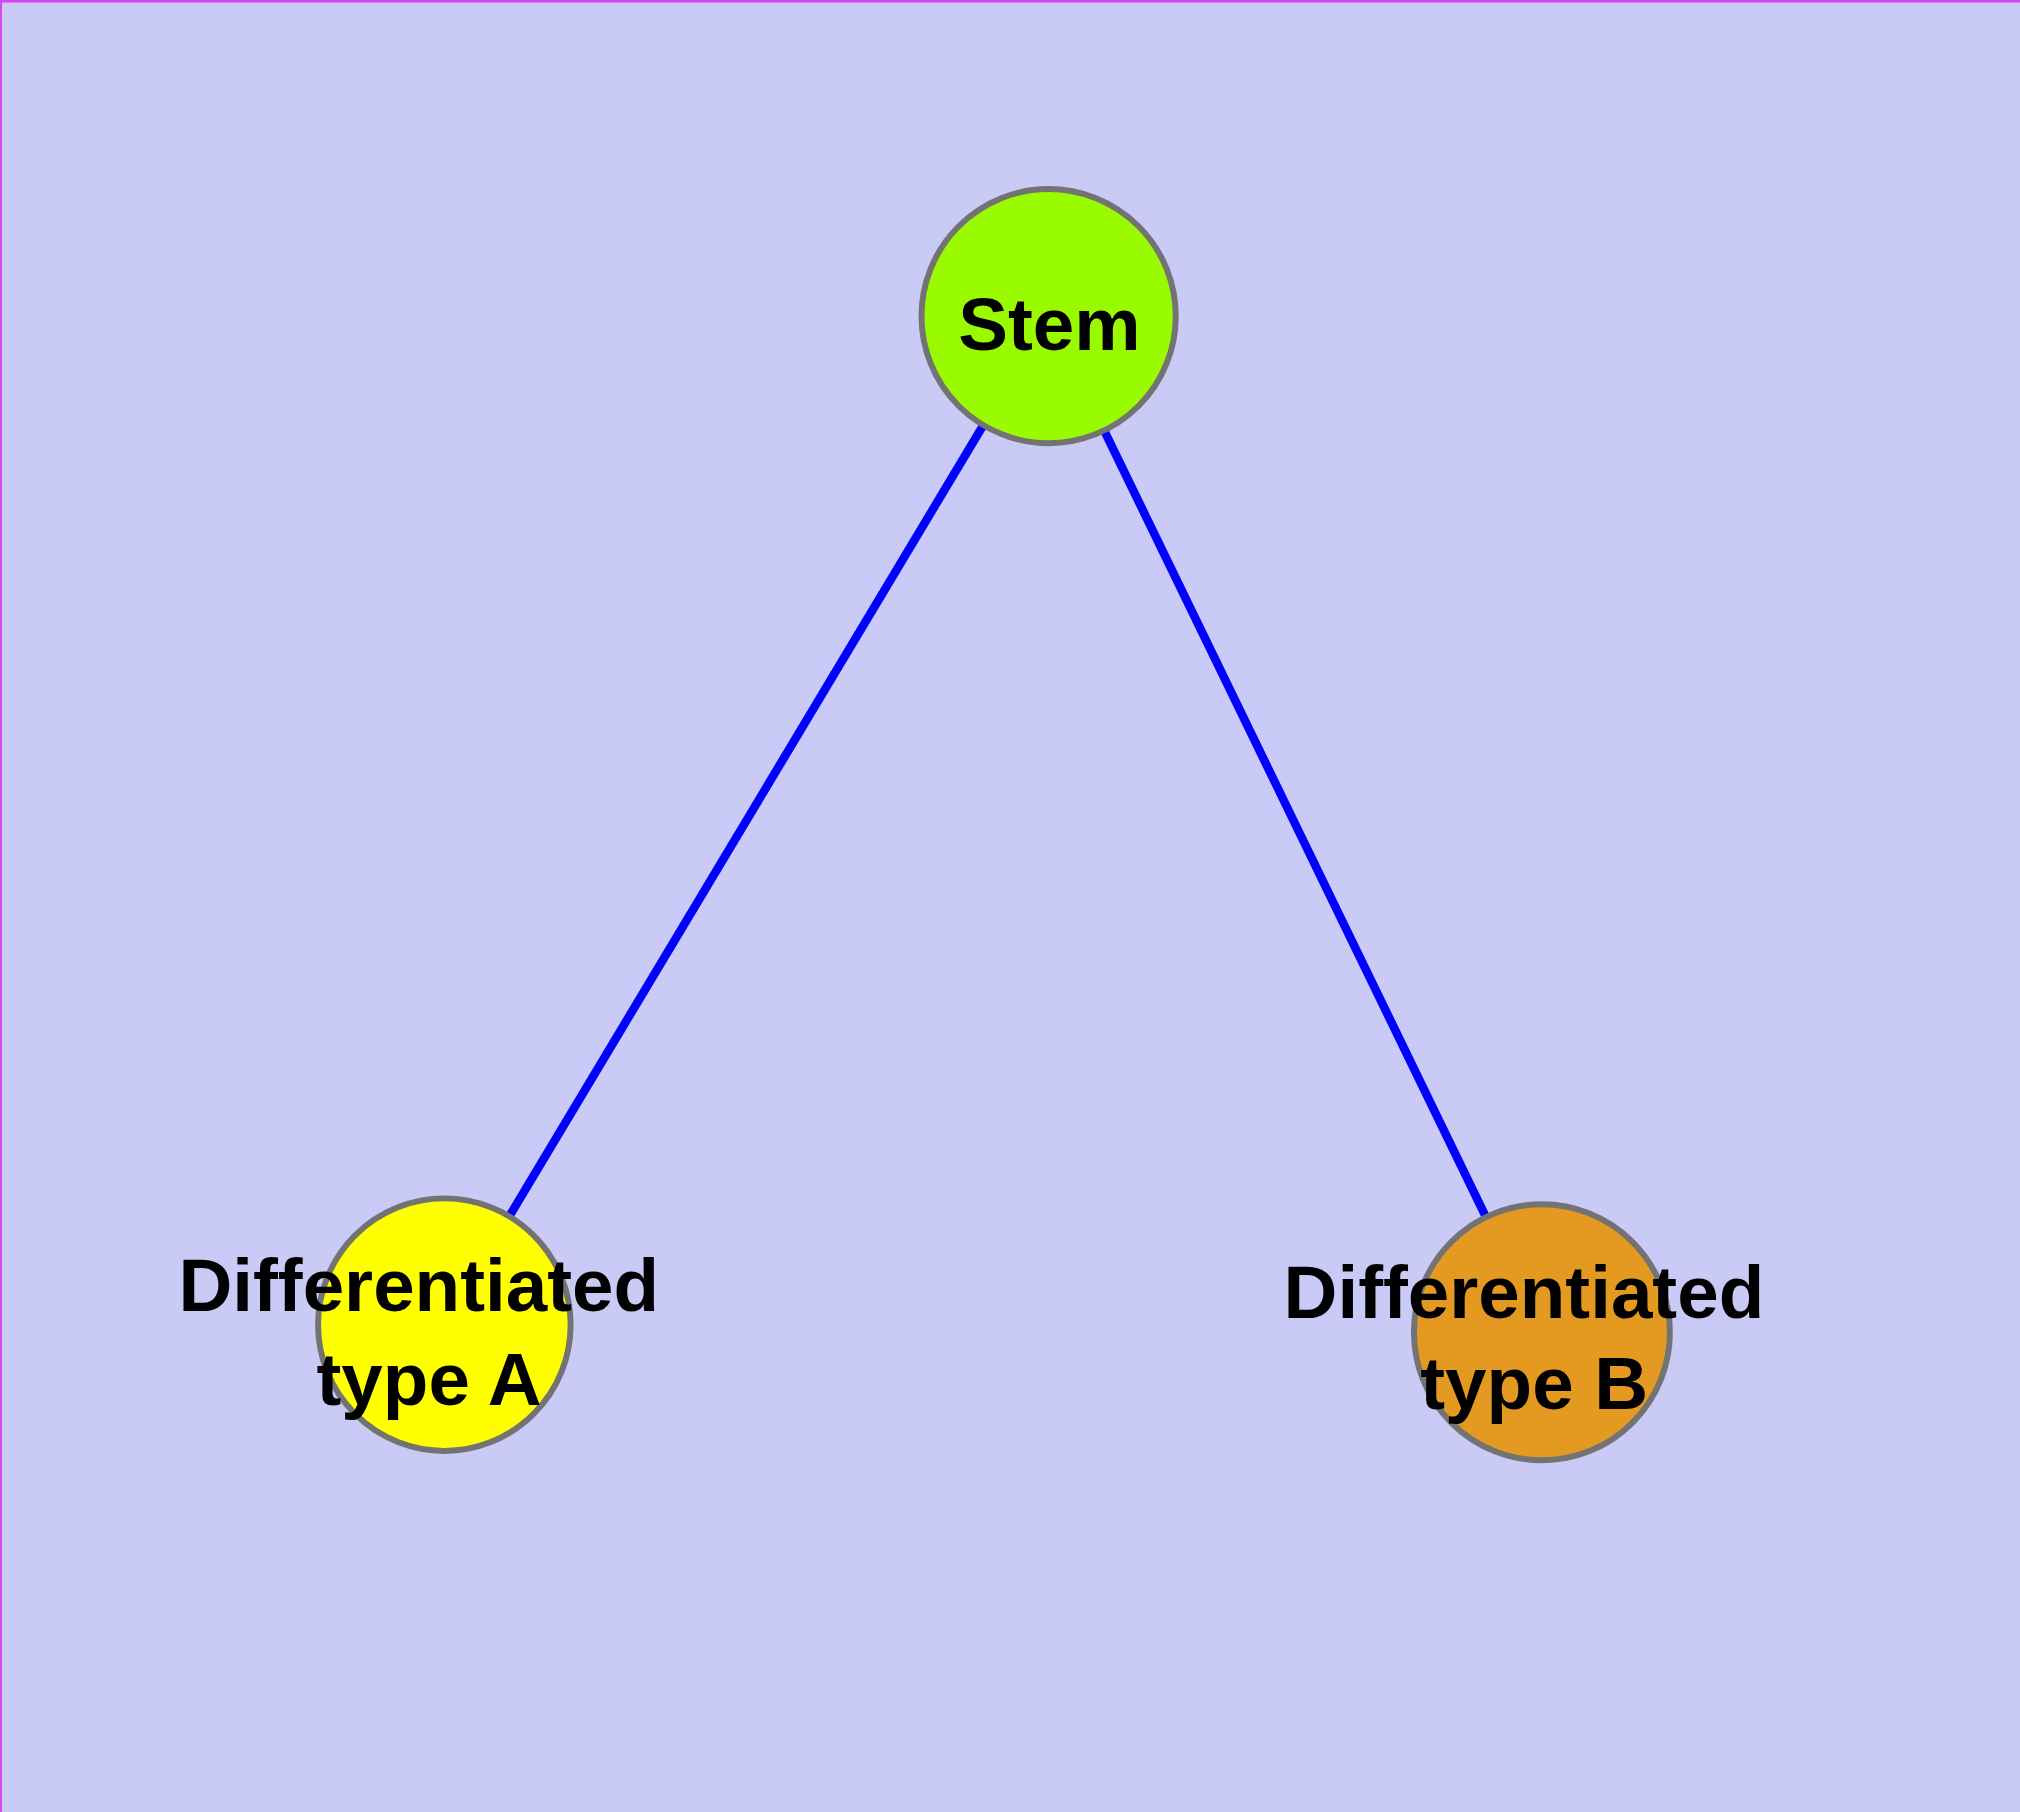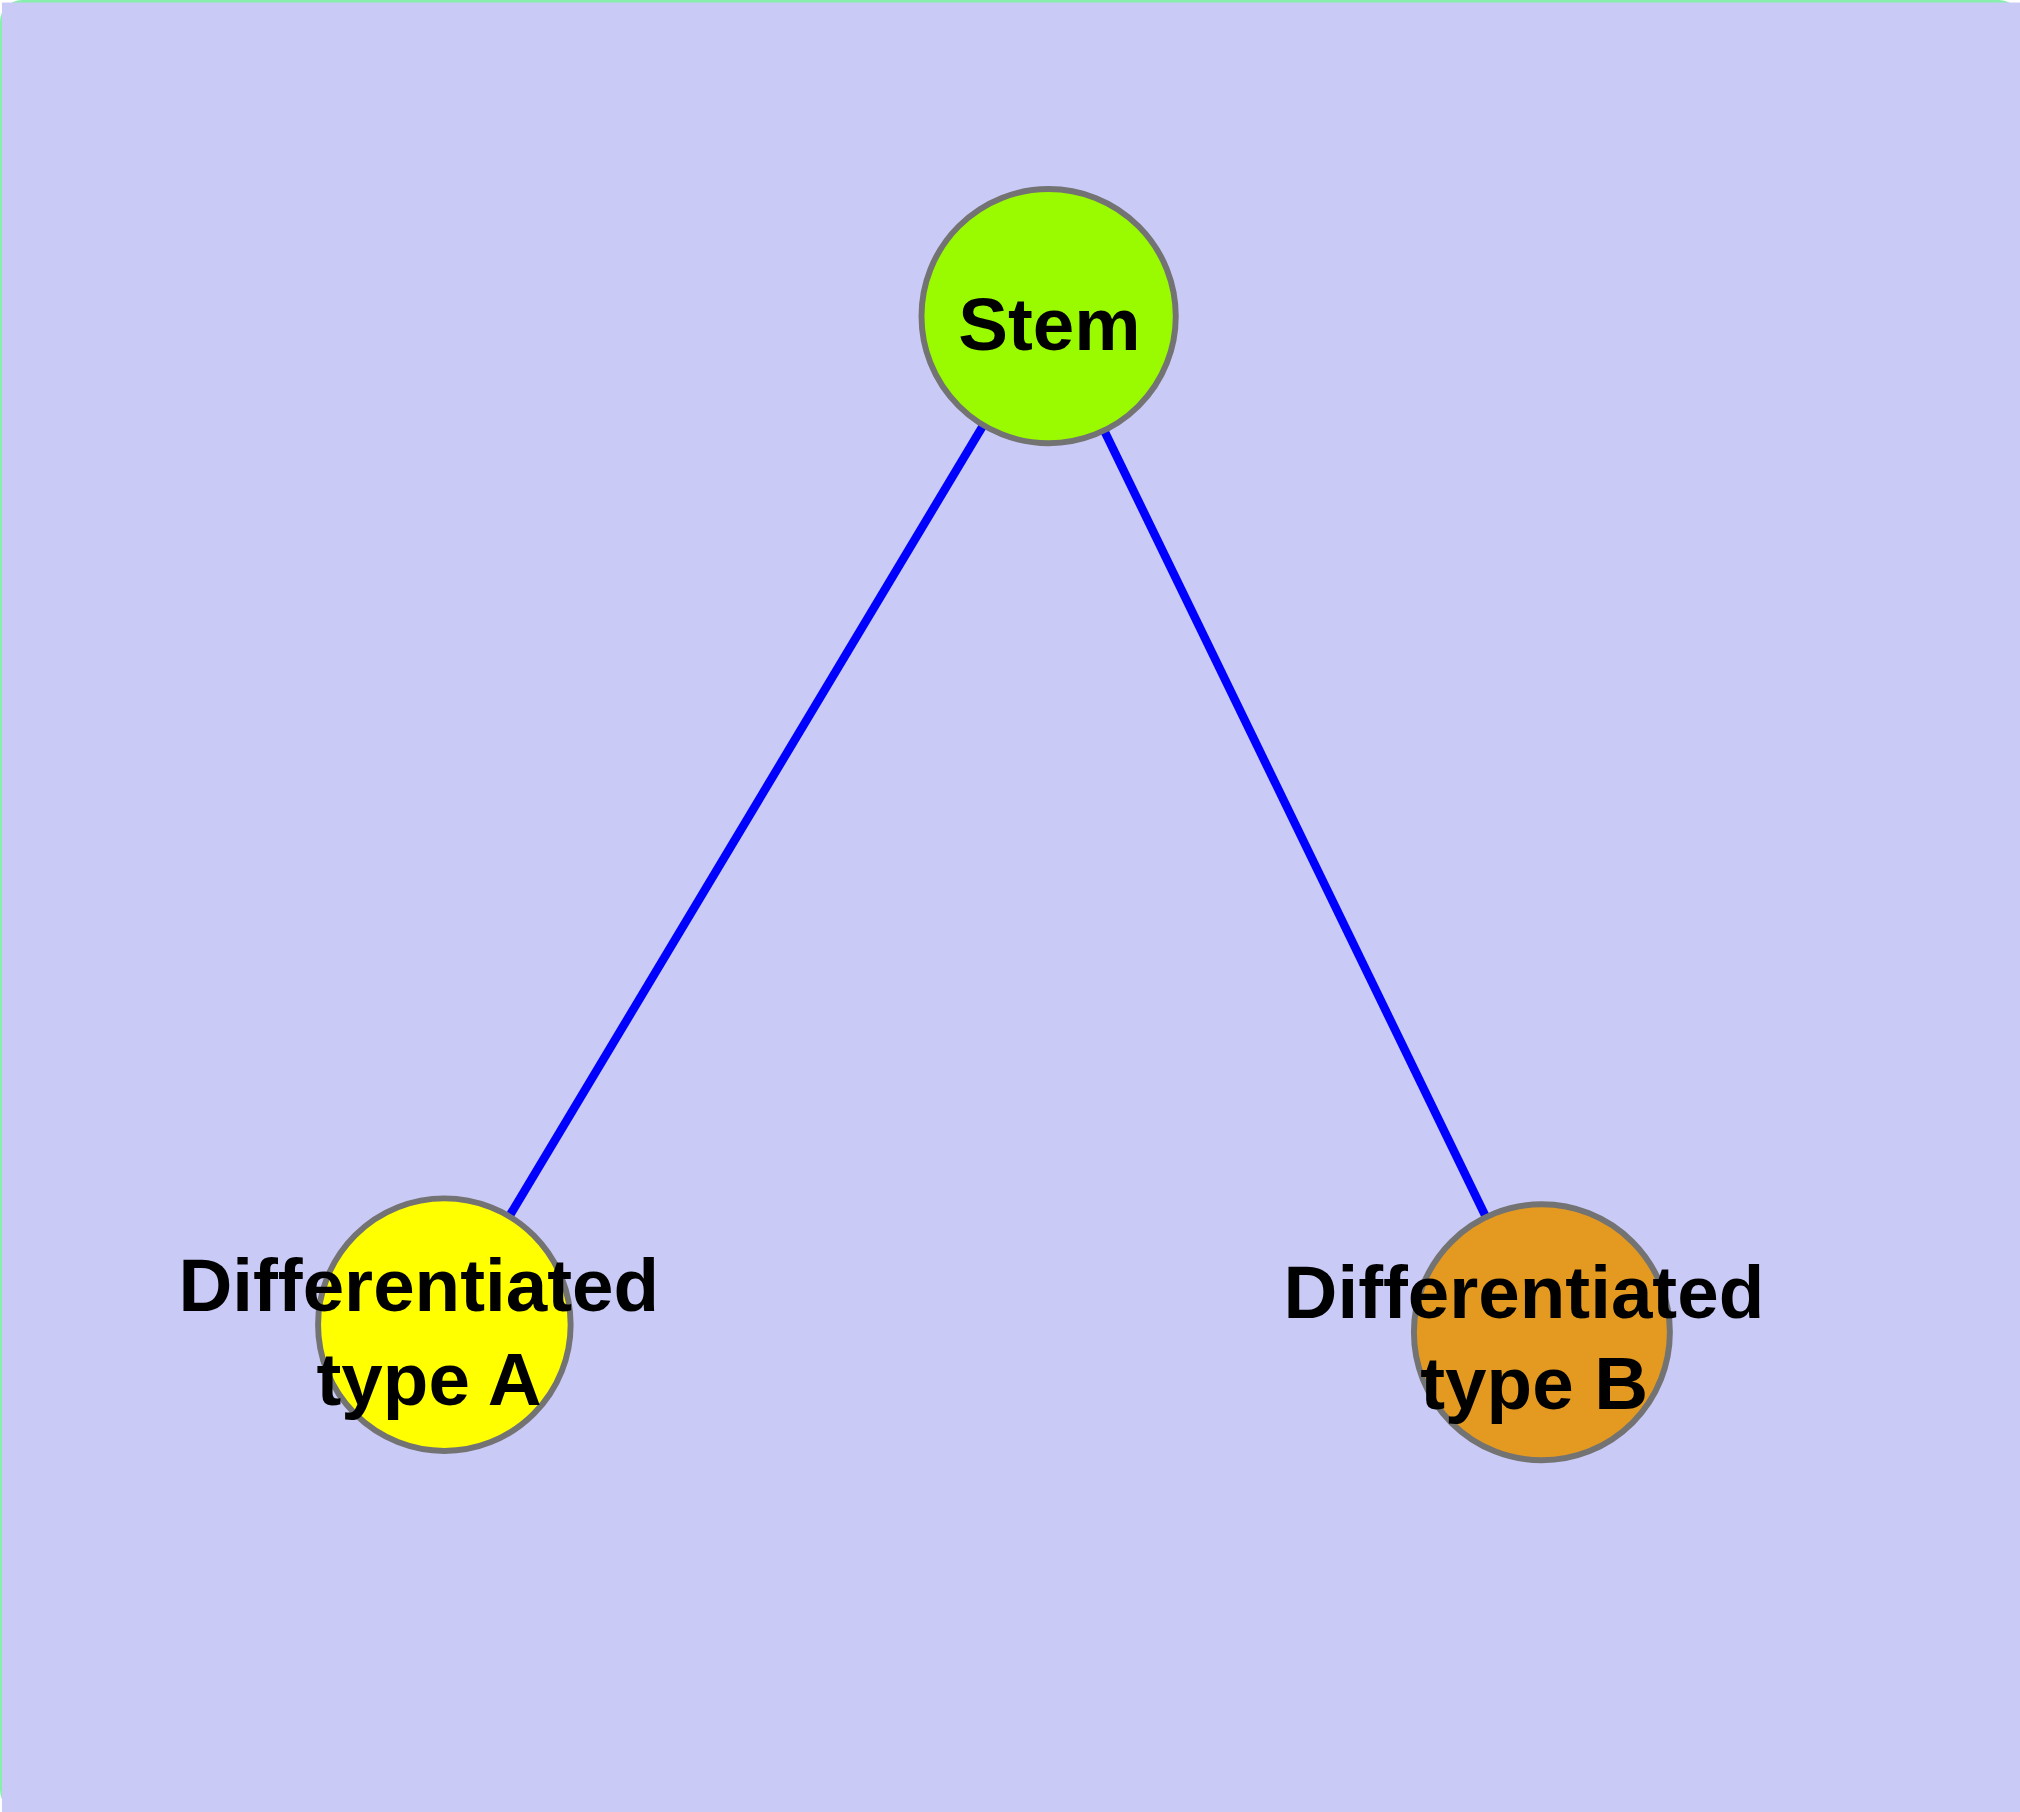--- a/index.html
+++ b/index.html
@@ -4,22 +4,21 @@
 <style>
   html, body {
     margin: 0;
     padding: 0;
     background: #ffffff;
   }
   .stage {
     width: 2021px;
     height: 1812px;
     position: relative;
-    background: #86efac;
-    border-radius: 22px;
+    background: #d946ef;
   }
   svg.graph {
     display: block;
     width: 2021px;
     height: 1812px;
   }
   .node-circle {
     stroke-width: 7px;
   }
   .edge-line {

